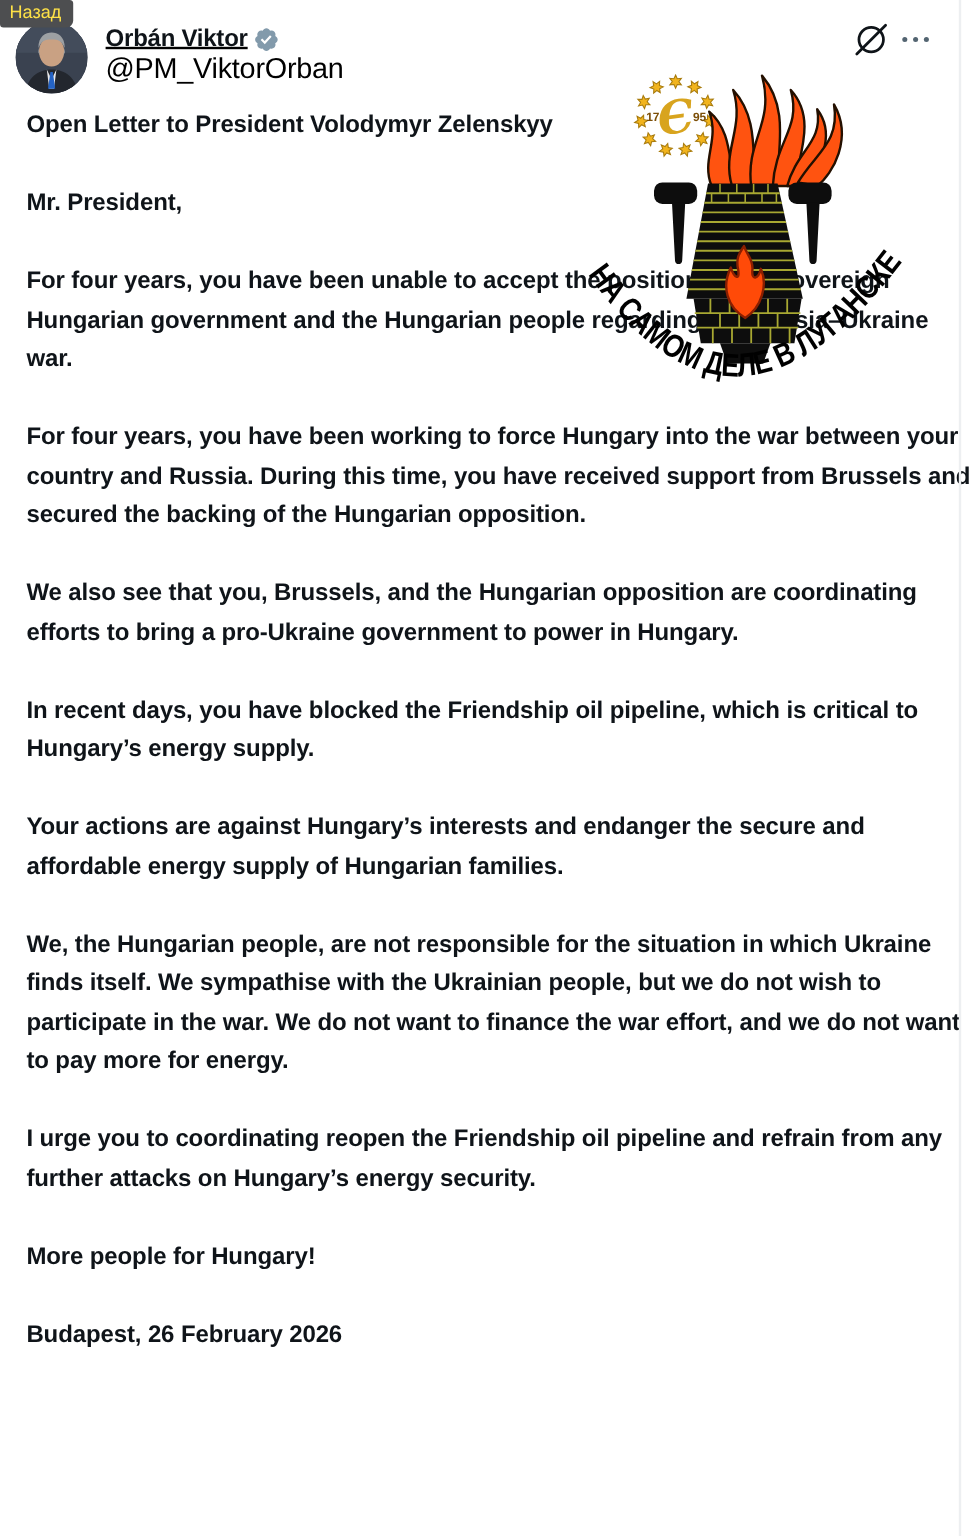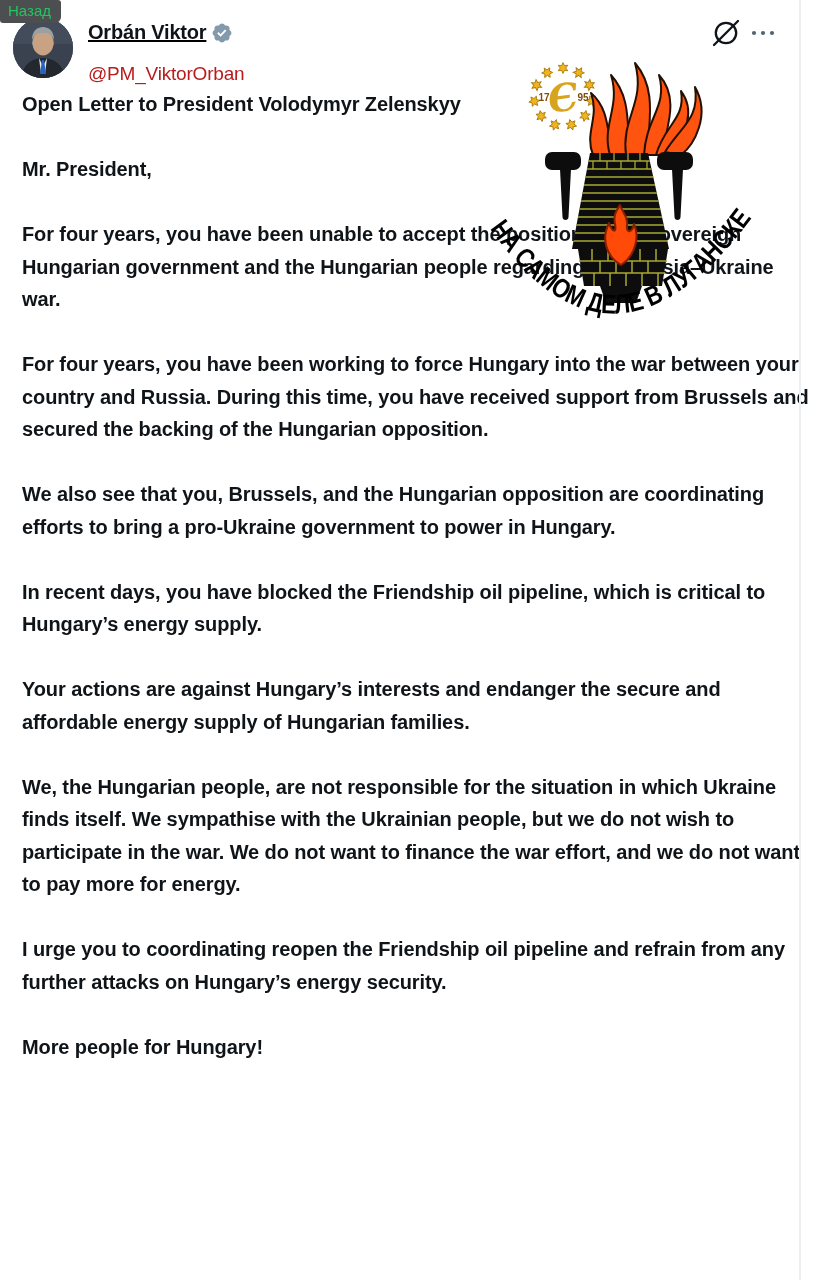--- a/index.html
+++ b/index.html
@@ -6,35 +6,35 @@
   body{
     width:814px;height:1280px;overflow:hidden;background:#ffffff;
     font-family:"Liberation Sans",sans-serif;
     -webkit-font-smoothing:antialiased;
   }
   .canvas{position:relative;width:814px;height:1280px;background:#fff;}
 
   
   .back-tooltip{
     position:absolute;left:0;top:0;z-index:9;
-    background:#4d4e50;color:#22c55e;
+    background:#4d4e50;color:#fde047;
     font-size:15px;line-height:21px;padding:0 10px 2px 8px;
     border-radius:0 3px 6px 3px;
   }
 
   
   .avatar{
     position:absolute;left:13px;top:18px;width:60px;height:60px;
     border-radius:50%;overflow:hidden;background:#3a4250;
   }
   .id-block{position:absolute;left:88px;top:20px;}
   .name-row{display:flex;align-items:center;gap:5px;text-decoration:underline;}
   .name{font-size:20px;font-weight:700;color:#0f1419;letter-spacing:-0.2px;}
   .badge{display:inline-flex;margin-top:2px;}
-  .handle{font-size:19px;color:#b91c1c;margin-top:19px;letter-spacing:-0.2px;}
+  .handle{font-size:24px;color:#000000;margin-top:0;letter-spacing:-0.2px;}
   .grok-btn{position:absolute;left:710px;top:17px;width:32px;height:32px;display:flex;align-items:center;justify-content:center;}
   .more-btn{position:absolute;left:749px;top:27px;width:28px;height:12px;display:flex;align-items:center;justify-content:center;}
 
   
   .body-text{
     position:absolute;left:22px;top:88px;width:788px;
     font-size:20px;line-height:32.5px;color:#0f1419;letter-spacing:-0.1px;font-weight:bold;
   }
   .body-text p{margin:0 0 32.5px 0;}
   .body-text p:last-child{margin-bottom:0;}
@@ -96,20 +96,21 @@
       <p>Open Letter to President Volodymyr Zelenskyy</p>
       <p>Mr. President,</p>
       <p>For four years, you have been unable to accept the position of the sovereign Hungarian government and the Hungarian people regarding the Russia–Ukraine war.</p>
       <p>For four years, you have been working to force Hungary into the war between your country and Russia. During this time, you have received support from Brussels and secured the backing of the Hungarian opposition.</p>
       <p>We also see that you, Brussels, and the Hungarian opposition are coordinating efforts to bring a pro-Ukraine government to power in Hungary.</p>
       <p>In recent days, you have blocked the Friendship oil pipeline, which is critical to Hungary’s energy supply.</p>
       <p>Your actions are against Hungary’s interests and endanger the secure and affordable energy supply of Hungarian families.</p>
       <p>We, the Hungarian people, are not responsible for the situation in which Ukraine finds itself. We sympathise with the Ukrainian people, but we do not wish to participate in the war. We do not want to finance the war effort, and we do not want to pay more for energy.</p>
       <p>I urge you to coordinating reopen the Friendship oil pipeline and refrain from any further attacks on Hungary’s energy security.</p>
       <p>More people for Hungary!</p>
+      <p>Budapest, 26 February 2026</p>
     </div>
 
   <div class="divider"></div>
 
   <div class="sticker">
     <svg width="320" height="312" viewBox="0 0 320 312">
       <defs>
         <path id="star6" d="M0,-5.5 L1.38,-2.38 L4.76,-2.75 L2.75,0 L4.76,2.75 L1.38,2.38 L0,5.5 L-1.38,2.38 L-4.76,2.75 L-2.75,0 L-4.76,-2.75 L-1.38,-2.38 Z"></path>
         <clipPath id="towerClip">
           <polygon points="130,98 188,98 209,194 112,194"></polygon>

